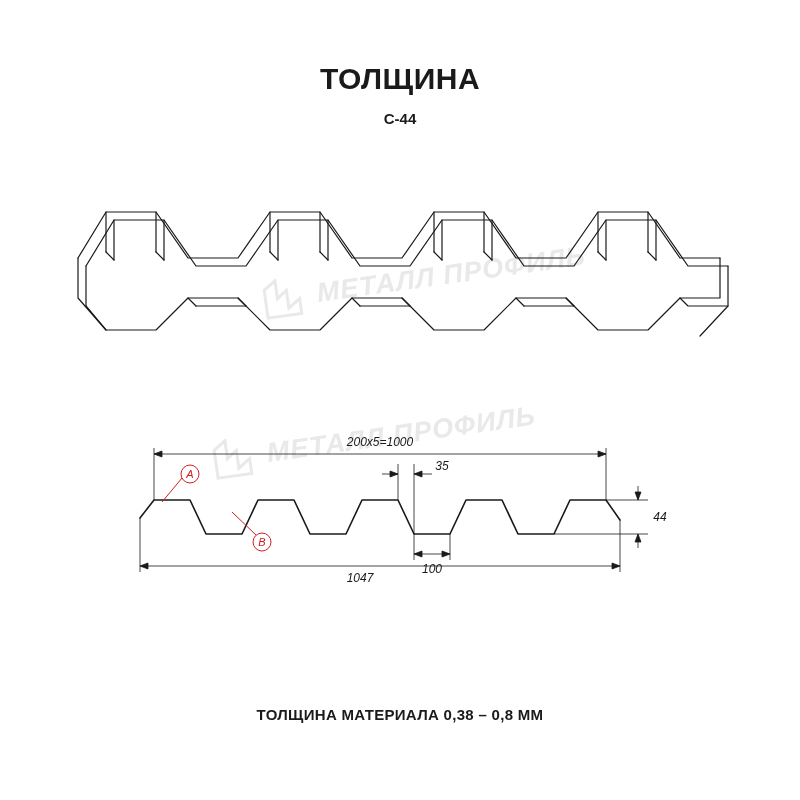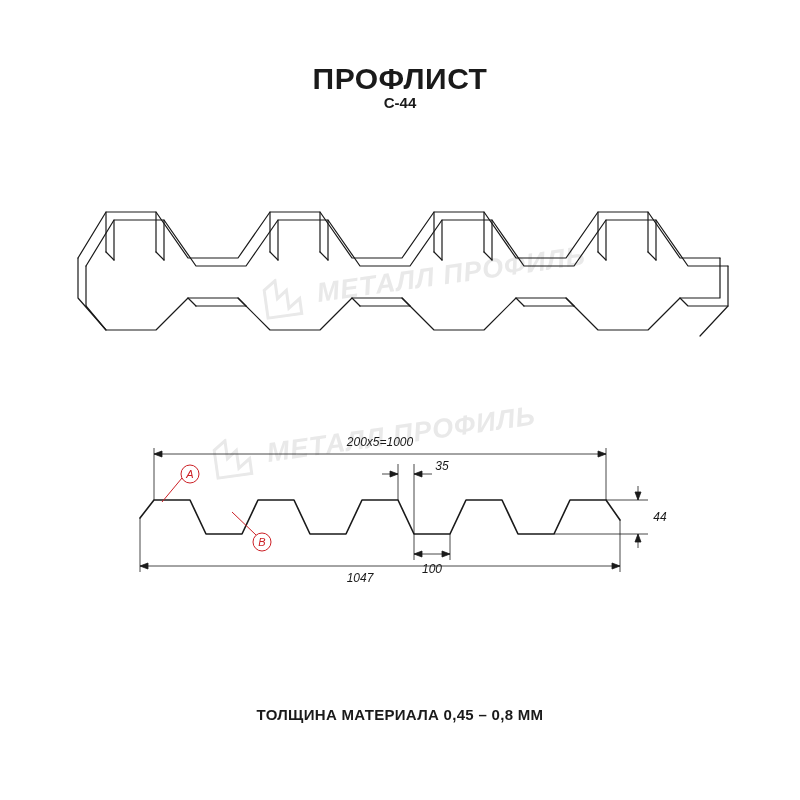--- a/index.html
+++ b/index.html
@@ -34,21 +34,21 @@
     font-weight: bold;
     letter-spacing: 0.5px;
     color: #1a1a1a;
     margin: 0;
     line-height: 1.1;
   }
   .sub-title {
     font-size: 15px;
     font-weight: bold;
     color: #1a1a1a;
-    margin-top: 0;
+    margin-top: 16px;
     line-height: 1.1;
   }
 
   
   .watermark {
     position: absolute;
     pointer-events: none;
     user-select: none;
     display: flex;
     align-items: center;
@@ -113,21 +113,21 @@
   }
   .dim-label { font-size: 12px; }
   .marker-label { font-size: 11px; fill: #cc2026; }
 </style>
 </head>
 <body>
 
 <div class="page">
 
   <div class="title-block">
-    <div class="main-title">ПРОФЛИСТ</div>
+    <div class="main-title">ТОЛЩИНА</div>
     <div class="sub-title">С-44</div>
   </div>
 
   <div class="watermark wm-1">
     <span class="wm-logo">
       <svg width="44" height="40" viewBox="0 0 44 40">
         <path d="M2 38 L2 10 L14 2 L14 20 L24 13 L24 31 L36 23 L36 38 Z" fill="none" stroke="#e9e9e9" stroke-width="3"></path>
       </svg>
     </span>
     <span class="wm-text">МЕТАЛЛ ПРОФИЛЬ</span>
@@ -250,15 +250,15 @@
       <text class="dim-label" x="322" y="40" text-anchor="middle">35</text>
       <text class="dim-label" x="312" y="143" text-anchor="middle">100</text>
       <text class="dim-label" x="240" y="152" text-anchor="middle">1047</text>
       <text class="dim-label" x="540" y="91" text-anchor="middle">44</text>
 
       <text class="marker-label" x="70" y="48" text-anchor="middle">A</text>
       <text class="marker-label" x="142" y="116" text-anchor="middle">B</text>
     </svg>
   </div>
 
-  <div class="footer-note">ТОЛЩИНА МАТЕРИАЛА 0,45 – 0,8 ММ</div>
+  <div class="footer-note">ТОЛЩИНА МАТЕРИАЛА 0,38 – 0,8 ММ</div>
 
 </div>
 
 </body></html>

